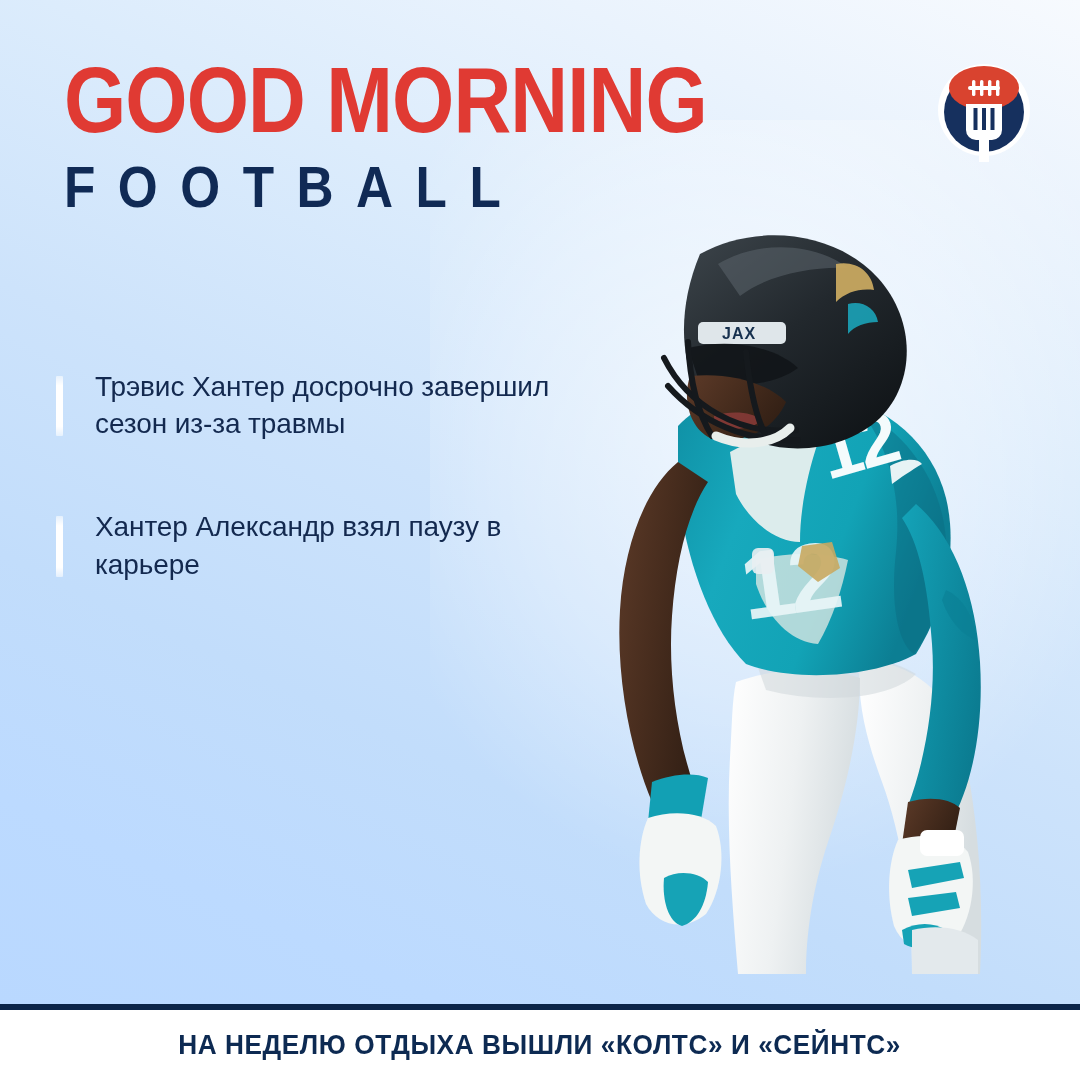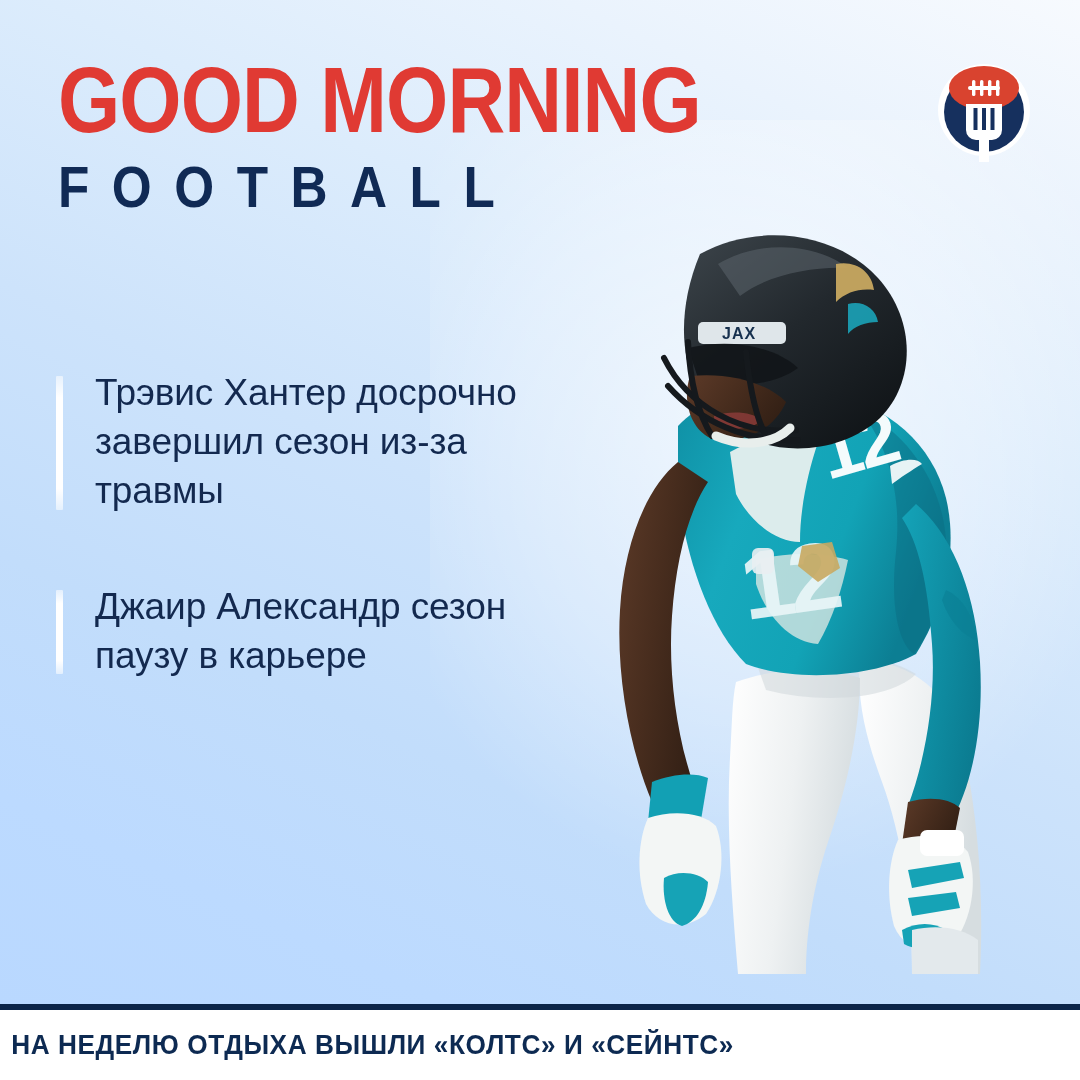--- a/index.html
+++ b/index.html
@@ -43,21 +43,21 @@
     background: radial-gradient(ellipse at 45% 40%,
                 rgba(255,255,255,0.62) 0%,
                 rgba(255,255,255,0.30) 42%,
                 rgba(255,255,255,0.0) 72%);
     pointer-events: none;
   }
 
   
   .headline {
     position: absolute;
-    left: 58px;
+    left: 64px;
     top: 56px;
     width: 620px;
   }
   .headline-main {
     display: block;
     color: #e03a33;
     font-family: "Liberation Sans Narrow", "Liberation Sans", sans-serif;
     font-size: 93px;
     font-weight: 700;
     line-height: 0.96;
@@ -111,21 +111,21 @@
     width: 7px;
     border-radius: 1px;
     background: linear-gradient(180deg,
                 rgba(255,255,255,0.55) 0%,
                 #ffffff 16%,
                 #ffffff 84%,
                 rgba(255,255,255,0.55) 100%);
   }
   .bullet-text {
     color: #13294f;
-    font-size: 37px;
+    font-size: 28px;
     font-weight: 400;
     line-height: 1.33;
     letter-spacing: -0.1px;
   }
 
   
   .player {
     position: absolute;
     left: 560px;
     top: 230px;
@@ -146,21 +146,21 @@
   }
   .footer {
     position: absolute;
     left: 0;
     top: 1010px;
     width: 1080px;
     height: 70px;
     background: #ffffff;
     display: flex;
     align-items: center;
-    justify-content: flex-start;
+    justify-content: center;
   }
   .footer-text {
     color: #0d2a52;
     font-family: "Liberation Sans Narrow", "Liberation Sans", sans-serif;
     font-size: 27px;
     font-weight: 700;
     letter-spacing: 0.6px;
     transform: scaleX(0.97);
     white-space: nowrap;
   }
@@ -314,21 +314,21 @@
 
   <div class="bullets">
 
     <div class="bullet">
       <span class="bullet-bar"></span>
       <div class="bullet-text">Трэвис Хантер досрочно завершил сезон из-за травмы</div>
     </div>
 
     <div class="bullet">
       <span class="bullet-bar"></span>
-      <div class="bullet-text">Джаир Александр сезон паузу в карьере</div>
+      <div class="bullet-text">Хантер Александр взял паузу в карьере</div>
     </div>
 
 
   </div>
 
   <div class="footer-rule"></div>
   <div class="footer">
     <span class="footer-text">НА НЕДЕЛЮ ОТДЫХА ВЫШЛИ «КОЛТС» И «СЕЙНТС»</span>
   </div>
 

